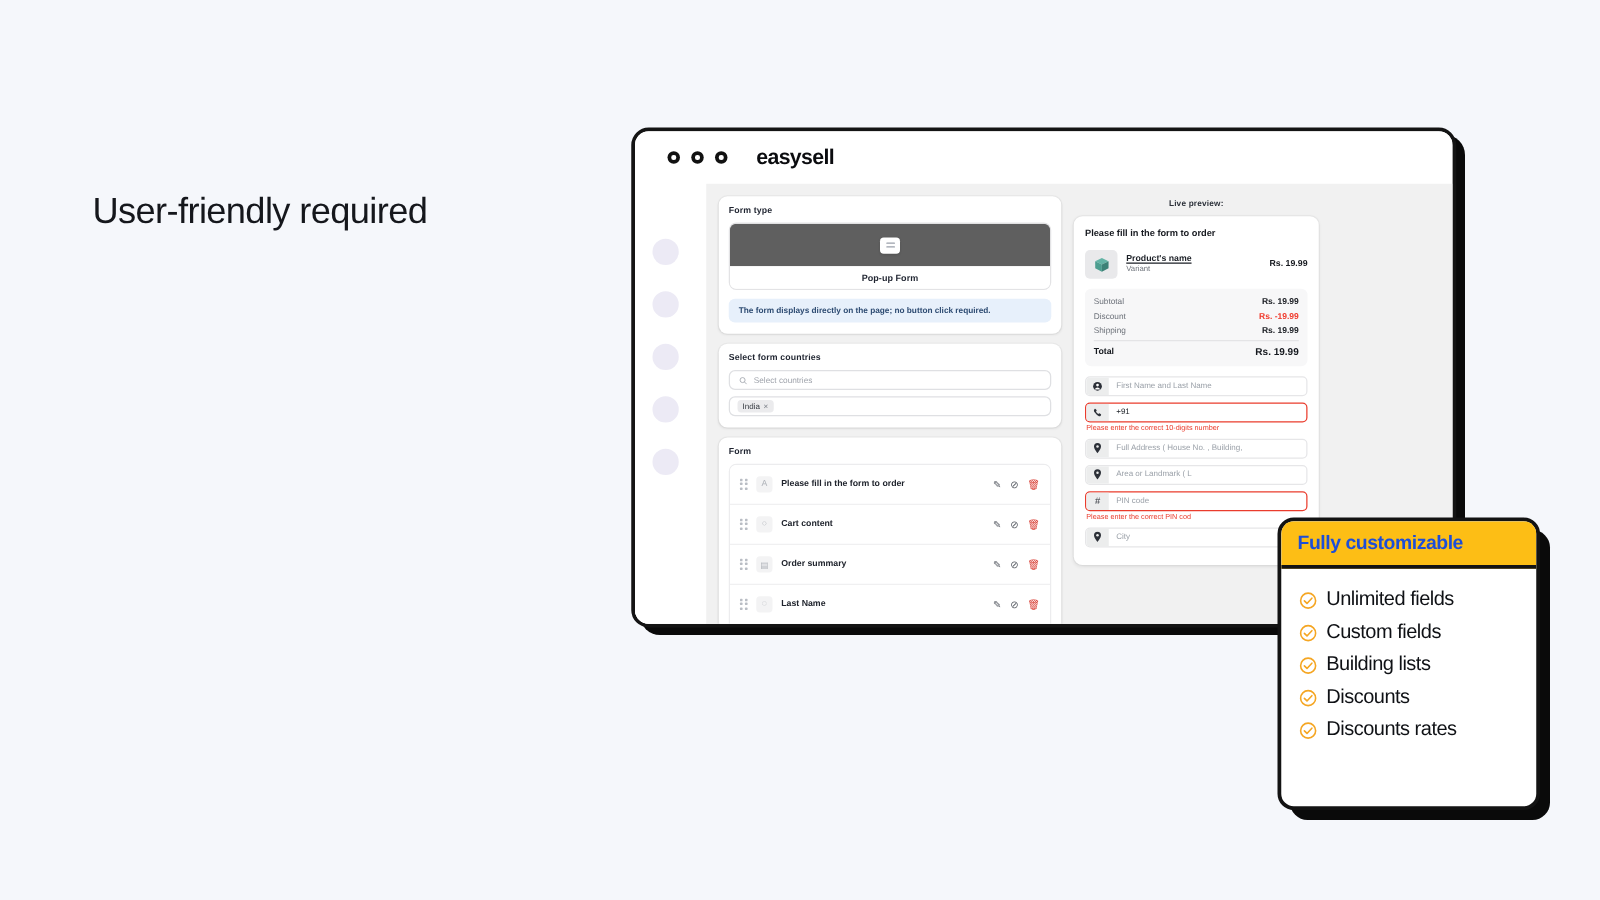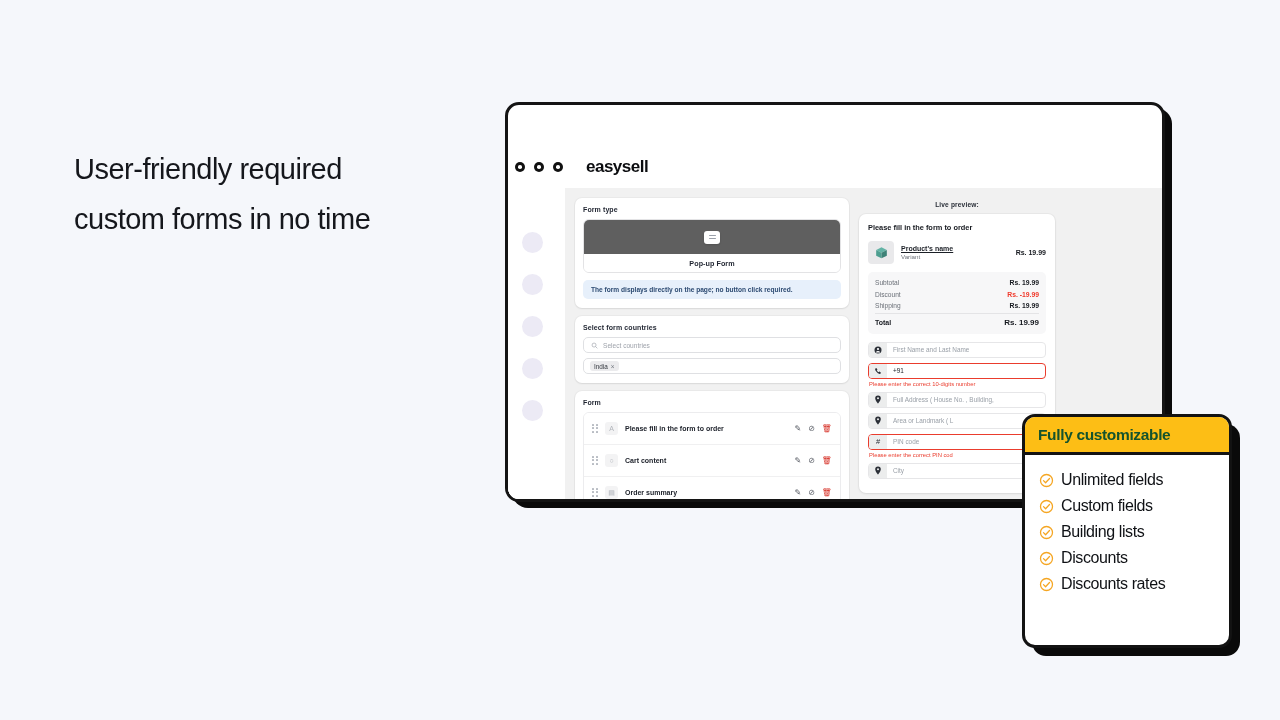--- a/index.html
+++ b/index.html
@@ -47,23 +47,22 @@
     background: #ffffff;
     border: 3px solid #141414;
     border-radius: 14px;
     overflow: hidden;
   }
   .win-titlebar {
     height: 42px;
     background: #fff;
     display: flex;
     align-items: center;
-    padding-left: 7px;
+    padding-left: 26px;
     gap: 9px;
-    margin-top: 41px;
   }
   .dot {
     width: 10px; height: 10px;
     border-radius: 50%;
     background: #111;
     position: relative;
   }
   .dot::after {
     content: "";
     position: absolute;
@@ -381,21 +380,21 @@
   }
   .feat-head {
     background: #fdbe15;
     height: 38px;
     display: flex;
     align-items: center;
     padding-left: 13px;
     font-size: 15.5px;
     font-weight: 700;
     letter-spacing: -0.35px;
-    color: #14532d;
+    color: #1d4ed8;
     border-bottom: 3px solid #131313;
   }
   .feat-list { padding: 16px 0 0 14px; }
   .feat-item {
     display: flex;
     align-items: center;
     gap: 7px;
     margin-bottom: 8px;
   }
   .check-icon {
@@ -410,21 +409,20 @@
   }
 </style>
 </head>
 <body>
 
 <div class="stage">
 
   <div class="copy">
     <div class="subcopy">
       <span class="ln">User-friendly required</span>
-      <span class="ln">custom forms in no time</span>
     </div>
   </div>
 
   <div class="win-shadow"></div>
   <div class="window">
 
     <div class="win-titlebar">
       <span class="dot"></span>
       <span class="dot"></span>
       <span class="dot"></span>

